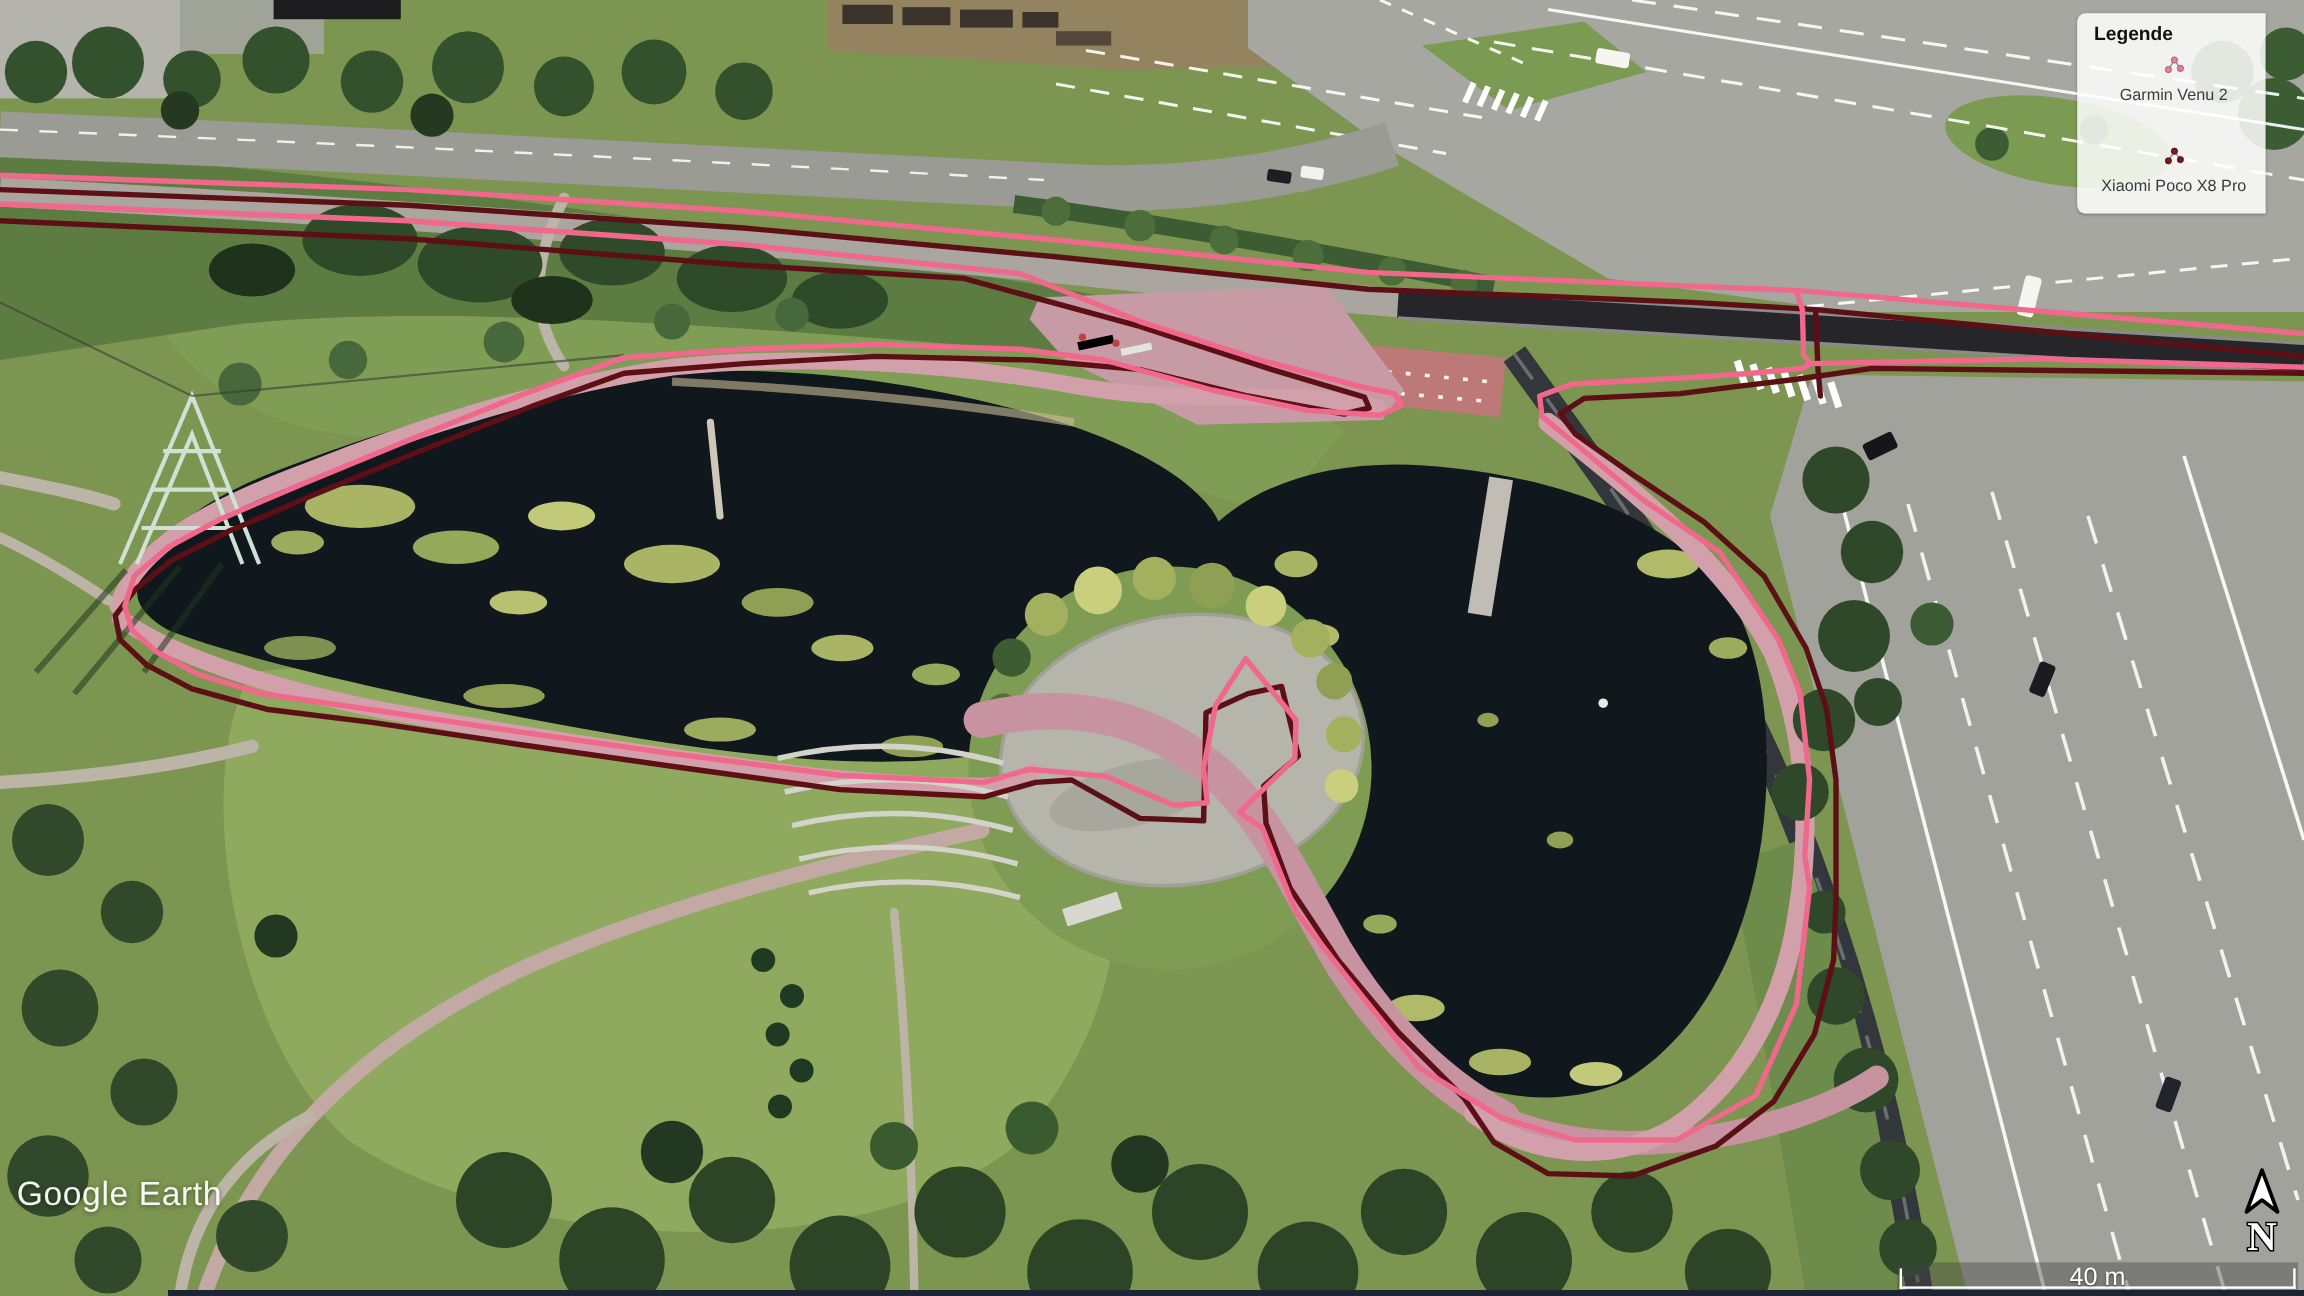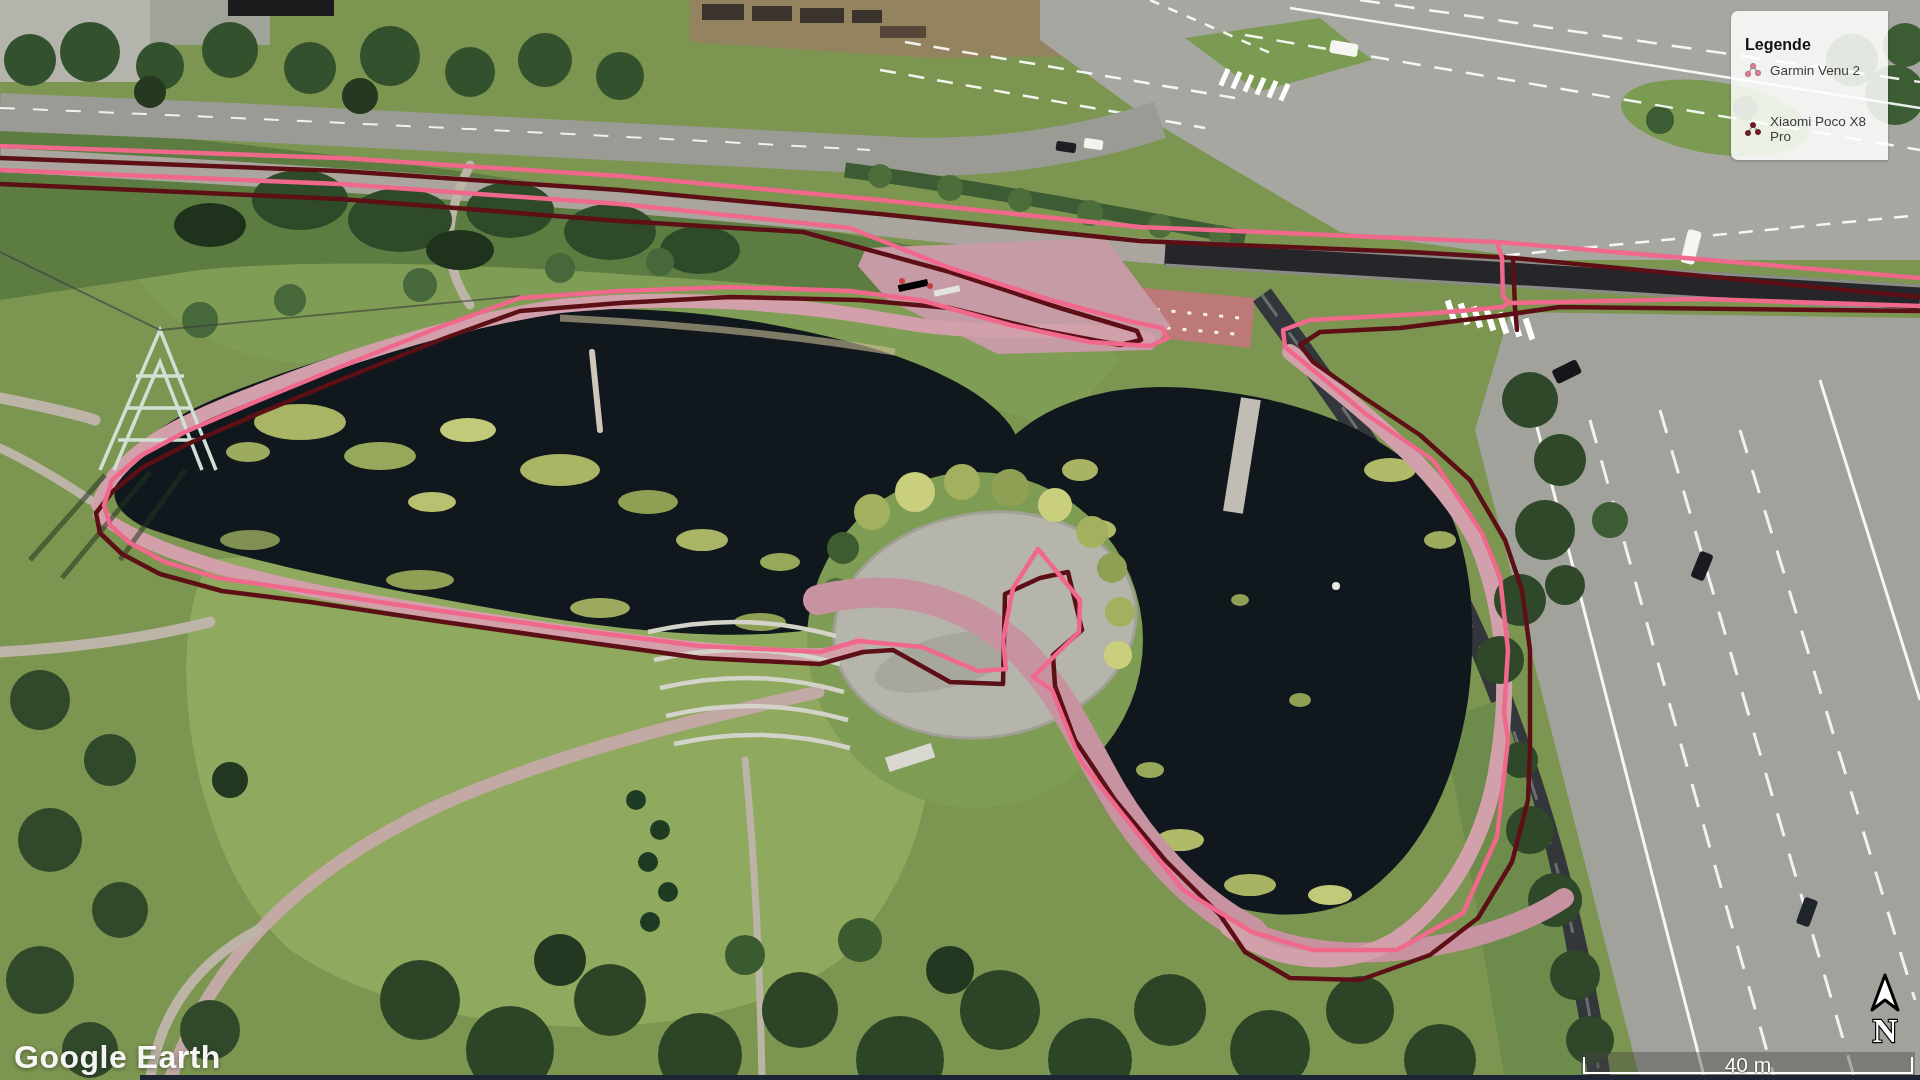--- a/index.html
+++ b/index.html
@@ -8,29 +8,29 @@
   #map{position:absolute;left:0;top:0;width:1920px;height:1080px;display:block;}
 
   
   .trk{fill:none;stroke-width:4.5;stroke-linejoin:round;stroke-linecap:round;}
   .trk-g{stroke:var(--track-pink,#f0688c);}
   .trk-x{stroke:var(--track-maroon,#5c1016);}
 
   
   .legend{position:absolute;left:1731px;top:11px;width:157px;box-sizing:border-box;
           background:rgba(255,255,255,.85);border-radius:7px 0 0 7px;
-          padding:25px 10px 10px 14px;box-shadow:0 1px 3px rgba(0,0,0,.25);}
+          padding:9px 10px 10px 14px;box-shadow:0 1px 3px rgba(0,0,0,.25);}
   .legend-title{font-size:16px;font-weight:bold;color:#111;margin:0 0 8px 0;}
-  .legend-row{display:flex;align-items:center;gap:9px;margin:6px 0;}
+  .legend-row{display:flex;align-items:center;gap:9px;margin:6px 0;flex-direction:column;}
   .legend-row .txt{font-size:13.5px;color:#3c3c3c;}
   .legend-ico{width:16px;height:16px;flex:0 0 16px;}
 
   
-  .watermark{position:absolute;left:14px;top:1039px;font-size:32px;color:rgba(255,255,255,.95);
-             letter-spacing:.5px;text-shadow:0 1px 4px rgba(0,0,0,.45);font-weight:700;}
+  .watermark{position:absolute;left:14px;top:979px;font-size:28px;color:rgba(255,255,255,.95);
+             letter-spacing:.5px;text-shadow:0 1px 4px rgba(0,0,0,.45);font-weight:400;}
 
   
   .north{position:absolute;left:1862px;top:972px;width:46px;height:78px;}
 
   
   .scalebar{position:absolute;left:1581px;top:1052px;width:334px;height:23px;
             background:rgba(70,70,70,.42);}
   .scalebar .bracket{position:absolute;left:2px;right:2px;bottom:1px;height:15px;
             border-left:2px solid #fff;border-right:2px solid #fff;border-bottom:2px solid #fff;}
   .scalebar .lbl{position:absolute;left:0;right:0;top:1px;text-align:center;color:#fff;

